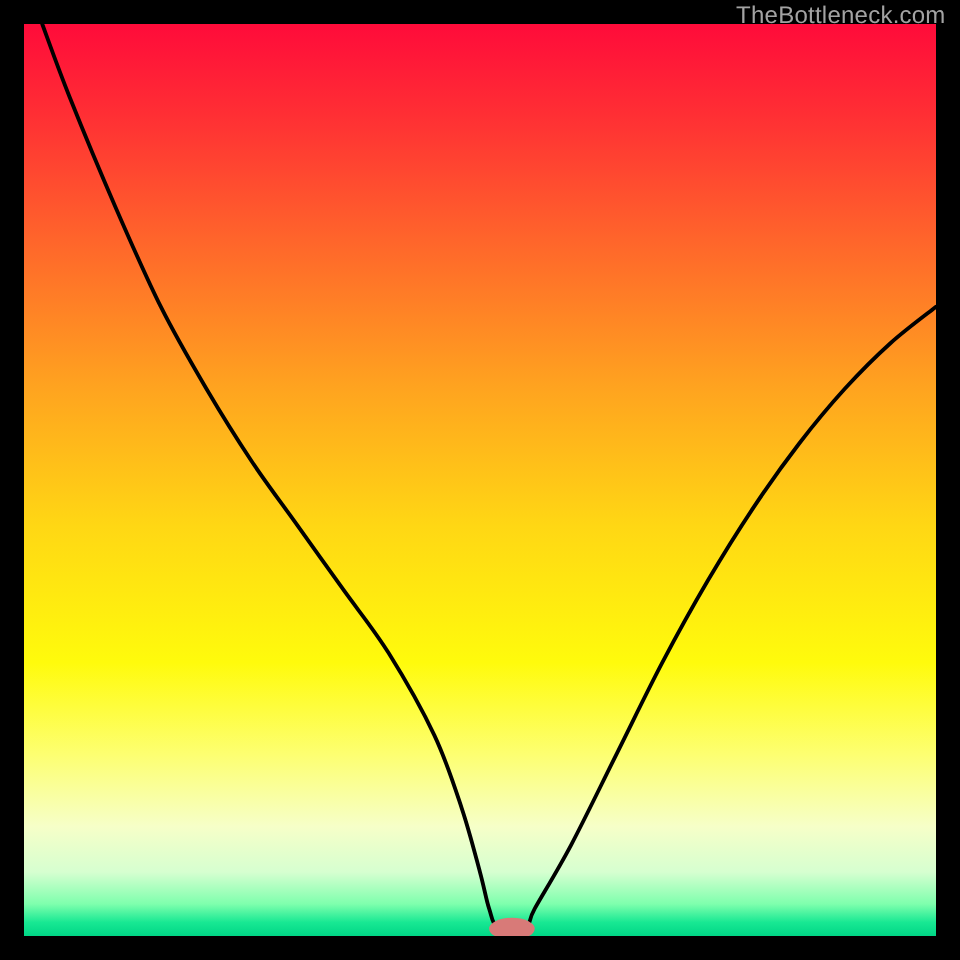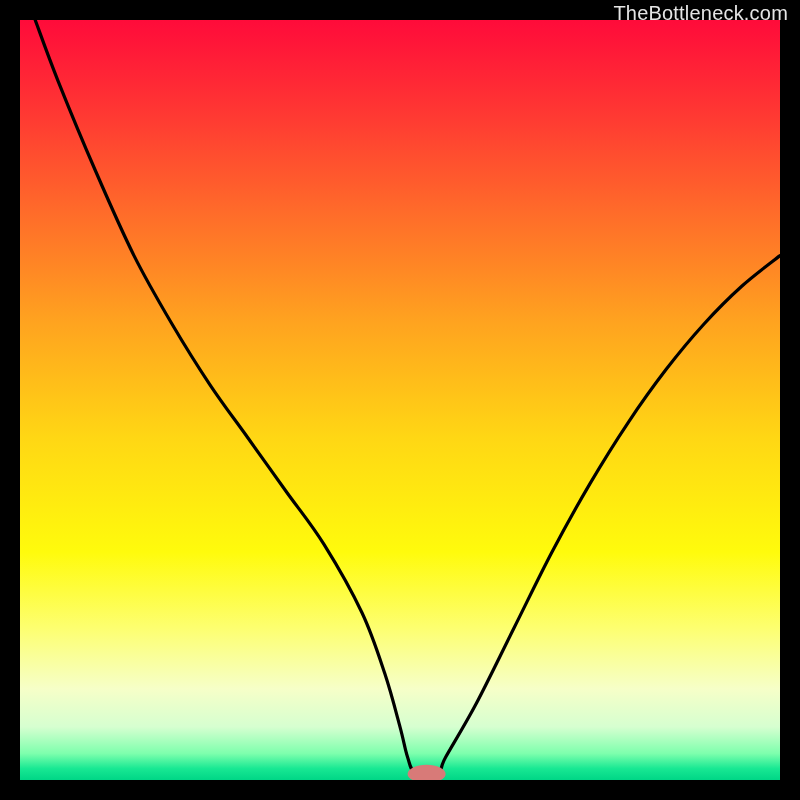--- a/index.html
+++ b/index.html
@@ -25,21 +25,21 @@
     width: 760px;
     height: 760px;
     overflow: visible;
   }
   .watermark {
     position: absolute;
     top: 2px;
     right: 12px;
     font-size: 20px;
     font-weight: 500;
-    color: #e5e5e5;
+    color: #a3a3a3;
     letter-spacing: 0.2px;
   }
   svg { display: block; }
 </style>
 </head>
 <body>
 
 <div class="frame">
 
   <div class="watermark">TheBottleneck.com</div>

